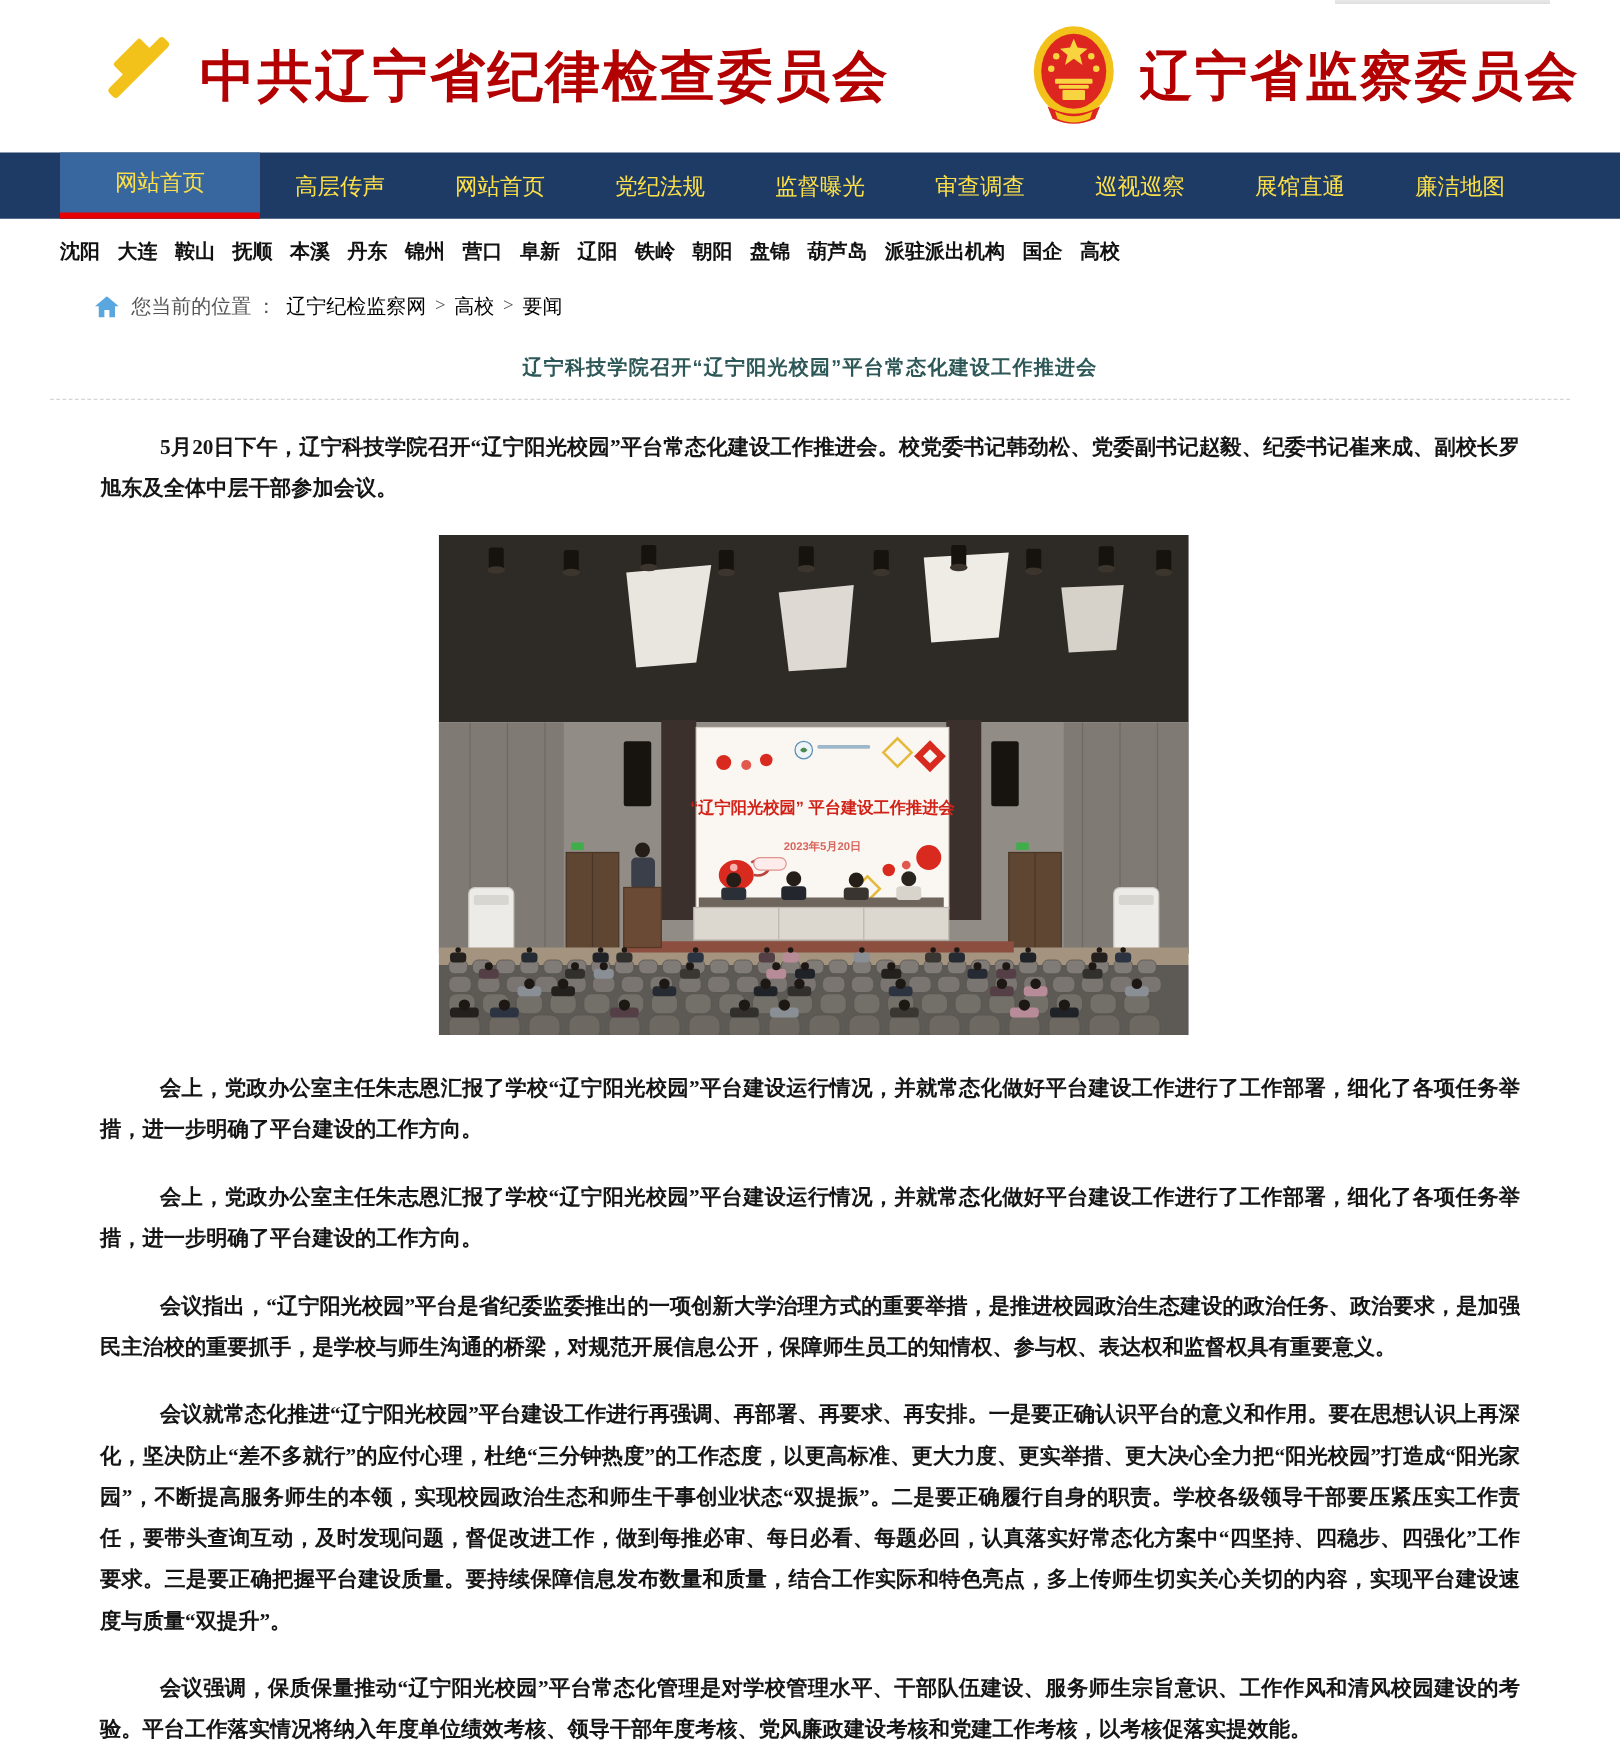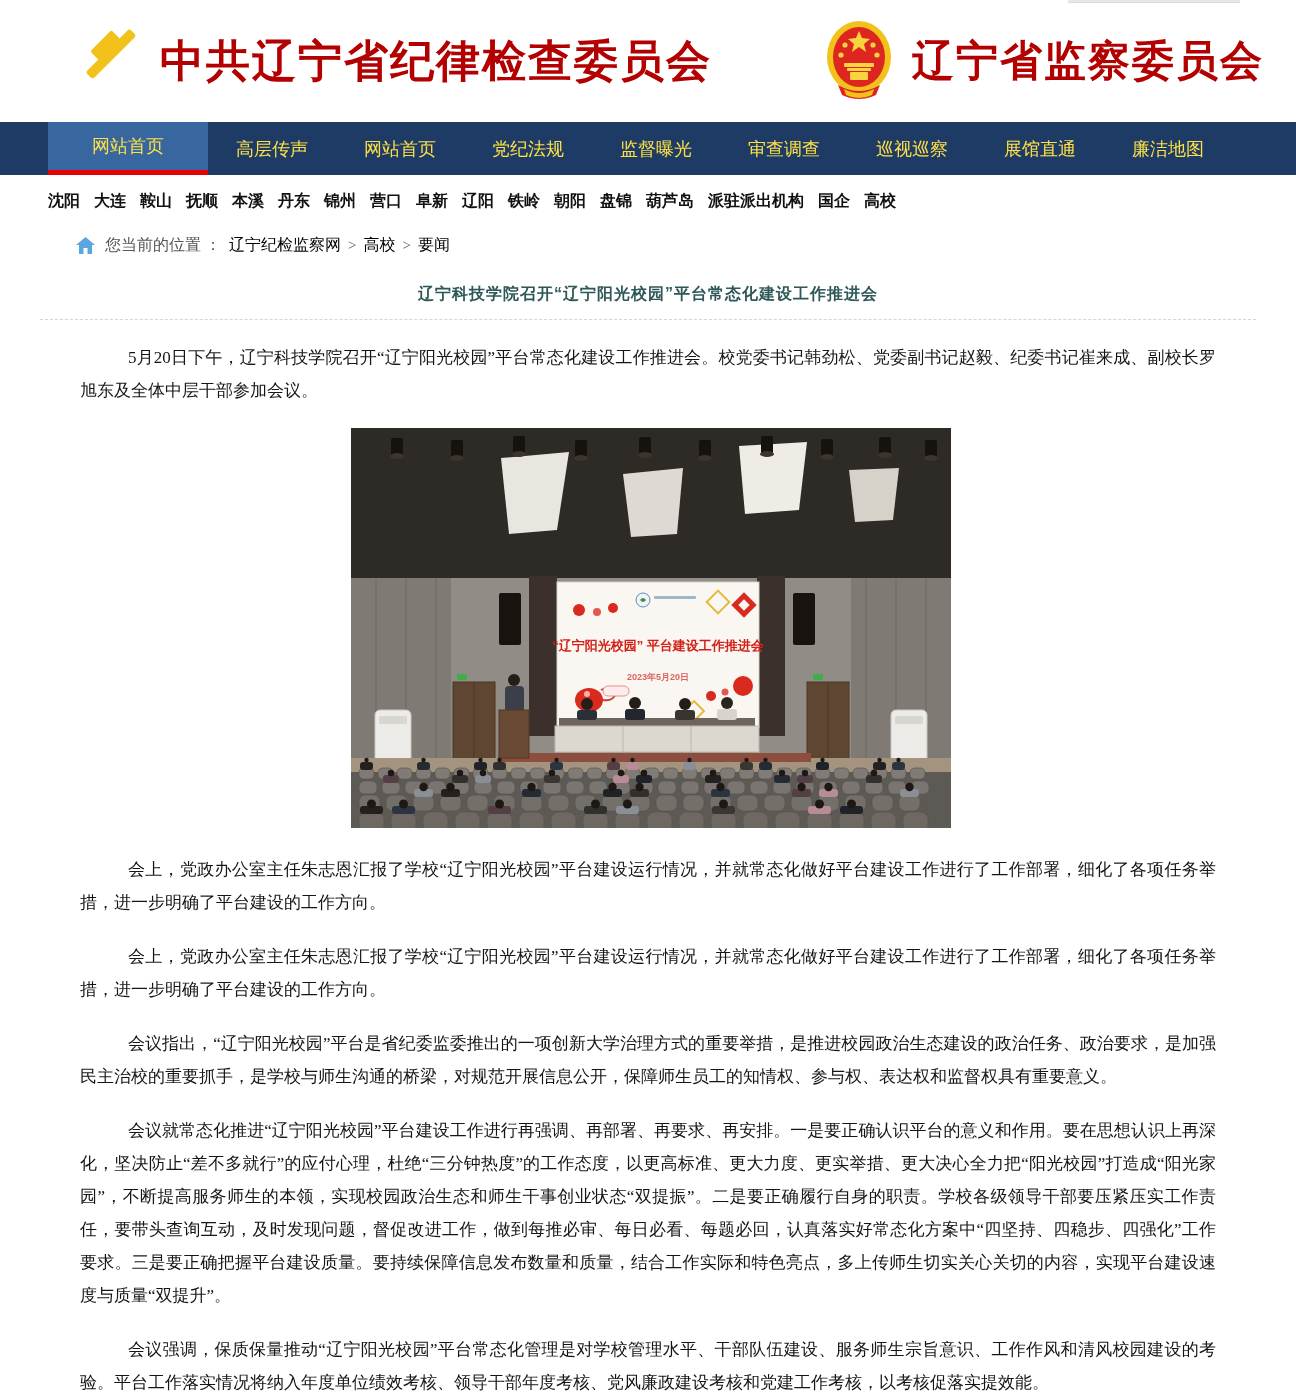--- a/index.html
+++ b/index.html
@@ -36,21 +36,21 @@
 
   
   .article-title { text-align:center; font-size:16px; font-weight:bold; color:#2e5858; margin-top:26px; letter-spacing:1px; }
   .article-meta { text-align:center; margin-top:24px; font-size:15px; color:#222;
                   font-family:"Liberation Serif","DejaVu Serif",serif; }
   .article-meta .meta-block { margin:0 34px; }
   .dashed-sep { border:0; border-top:1px dashed #d5d5d5; margin:14px 40px 0 40px; }
 
   .content { padding:0 80px; }
   .content p { font-size:17px; color:#151515; line-height:33px; text-align:justify; text-indent:48px;
-               margin:21px 0; font-family:"Liberation Serif","DejaVu Serif",serif; }
+               margin:21px 0; font-family:"Liberation Serif","DejaVu Serif",serif;font-weight:bold; }
 
   .photo-wrap { width:595px; margin:8px auto 6px auto; }
 </style>
 </head>
 <body>
 
 <div class="page">
   <div class="top-artifact"></div>
 
   <div class="masthead">

